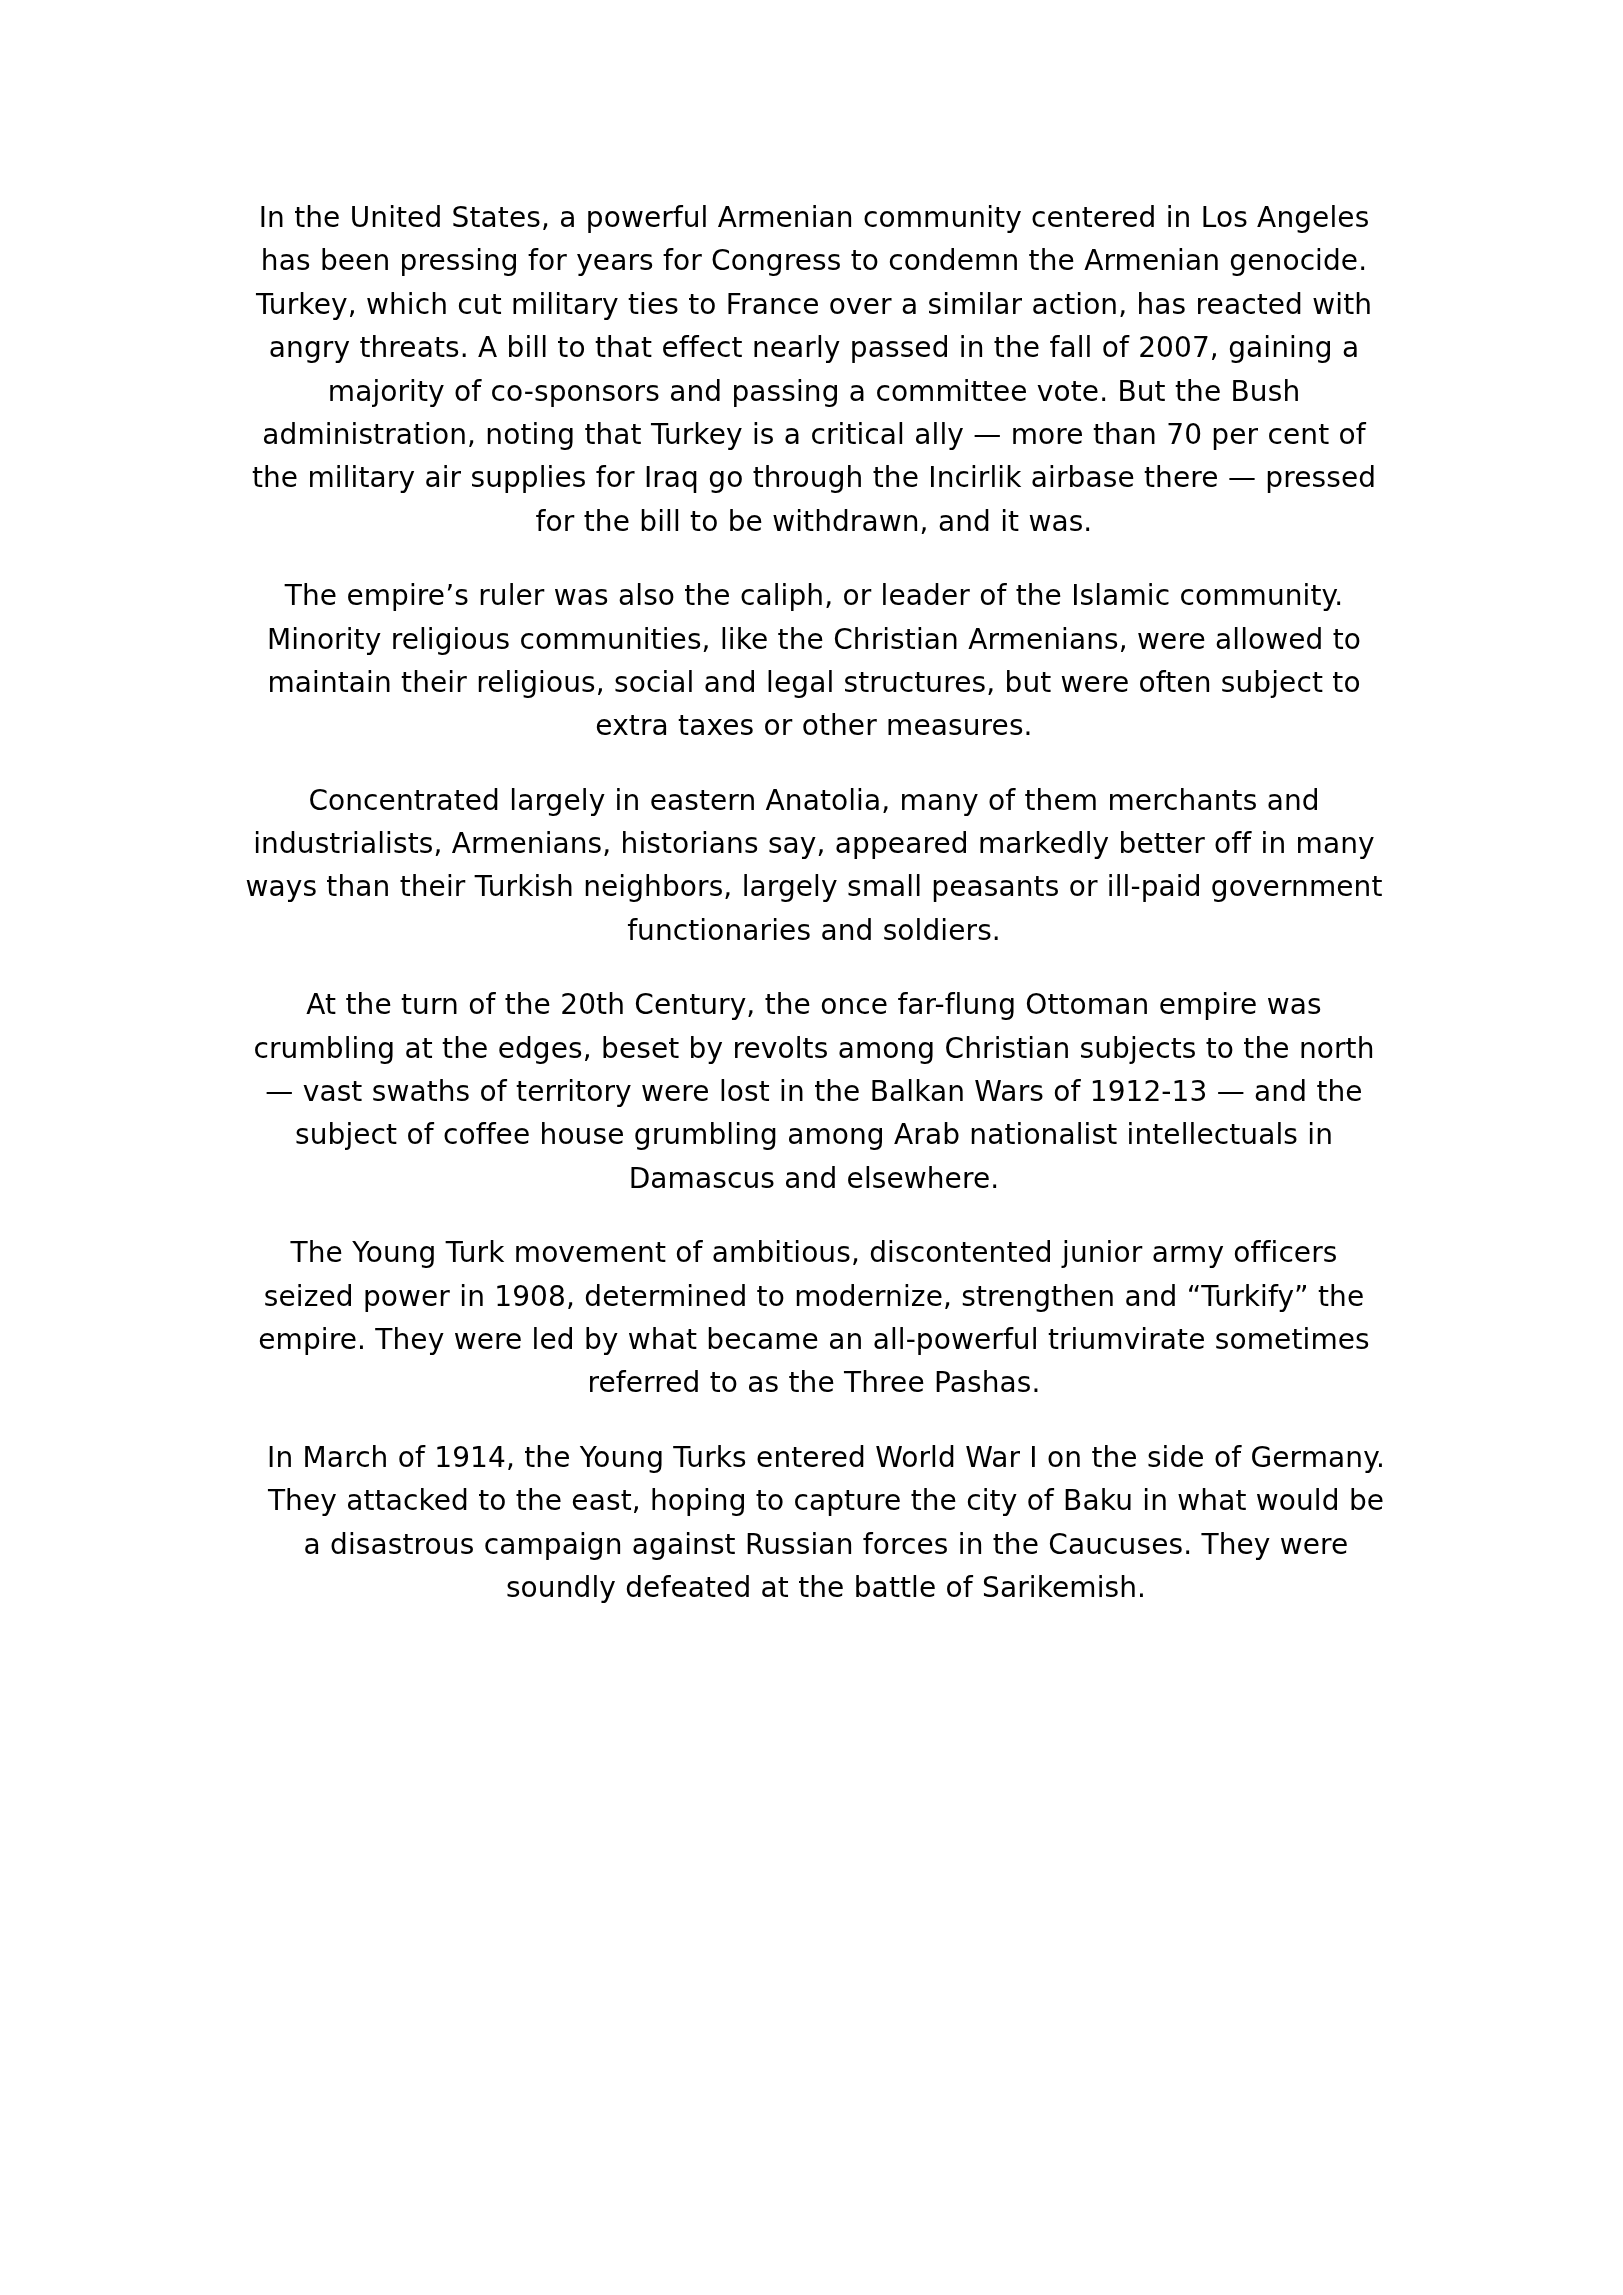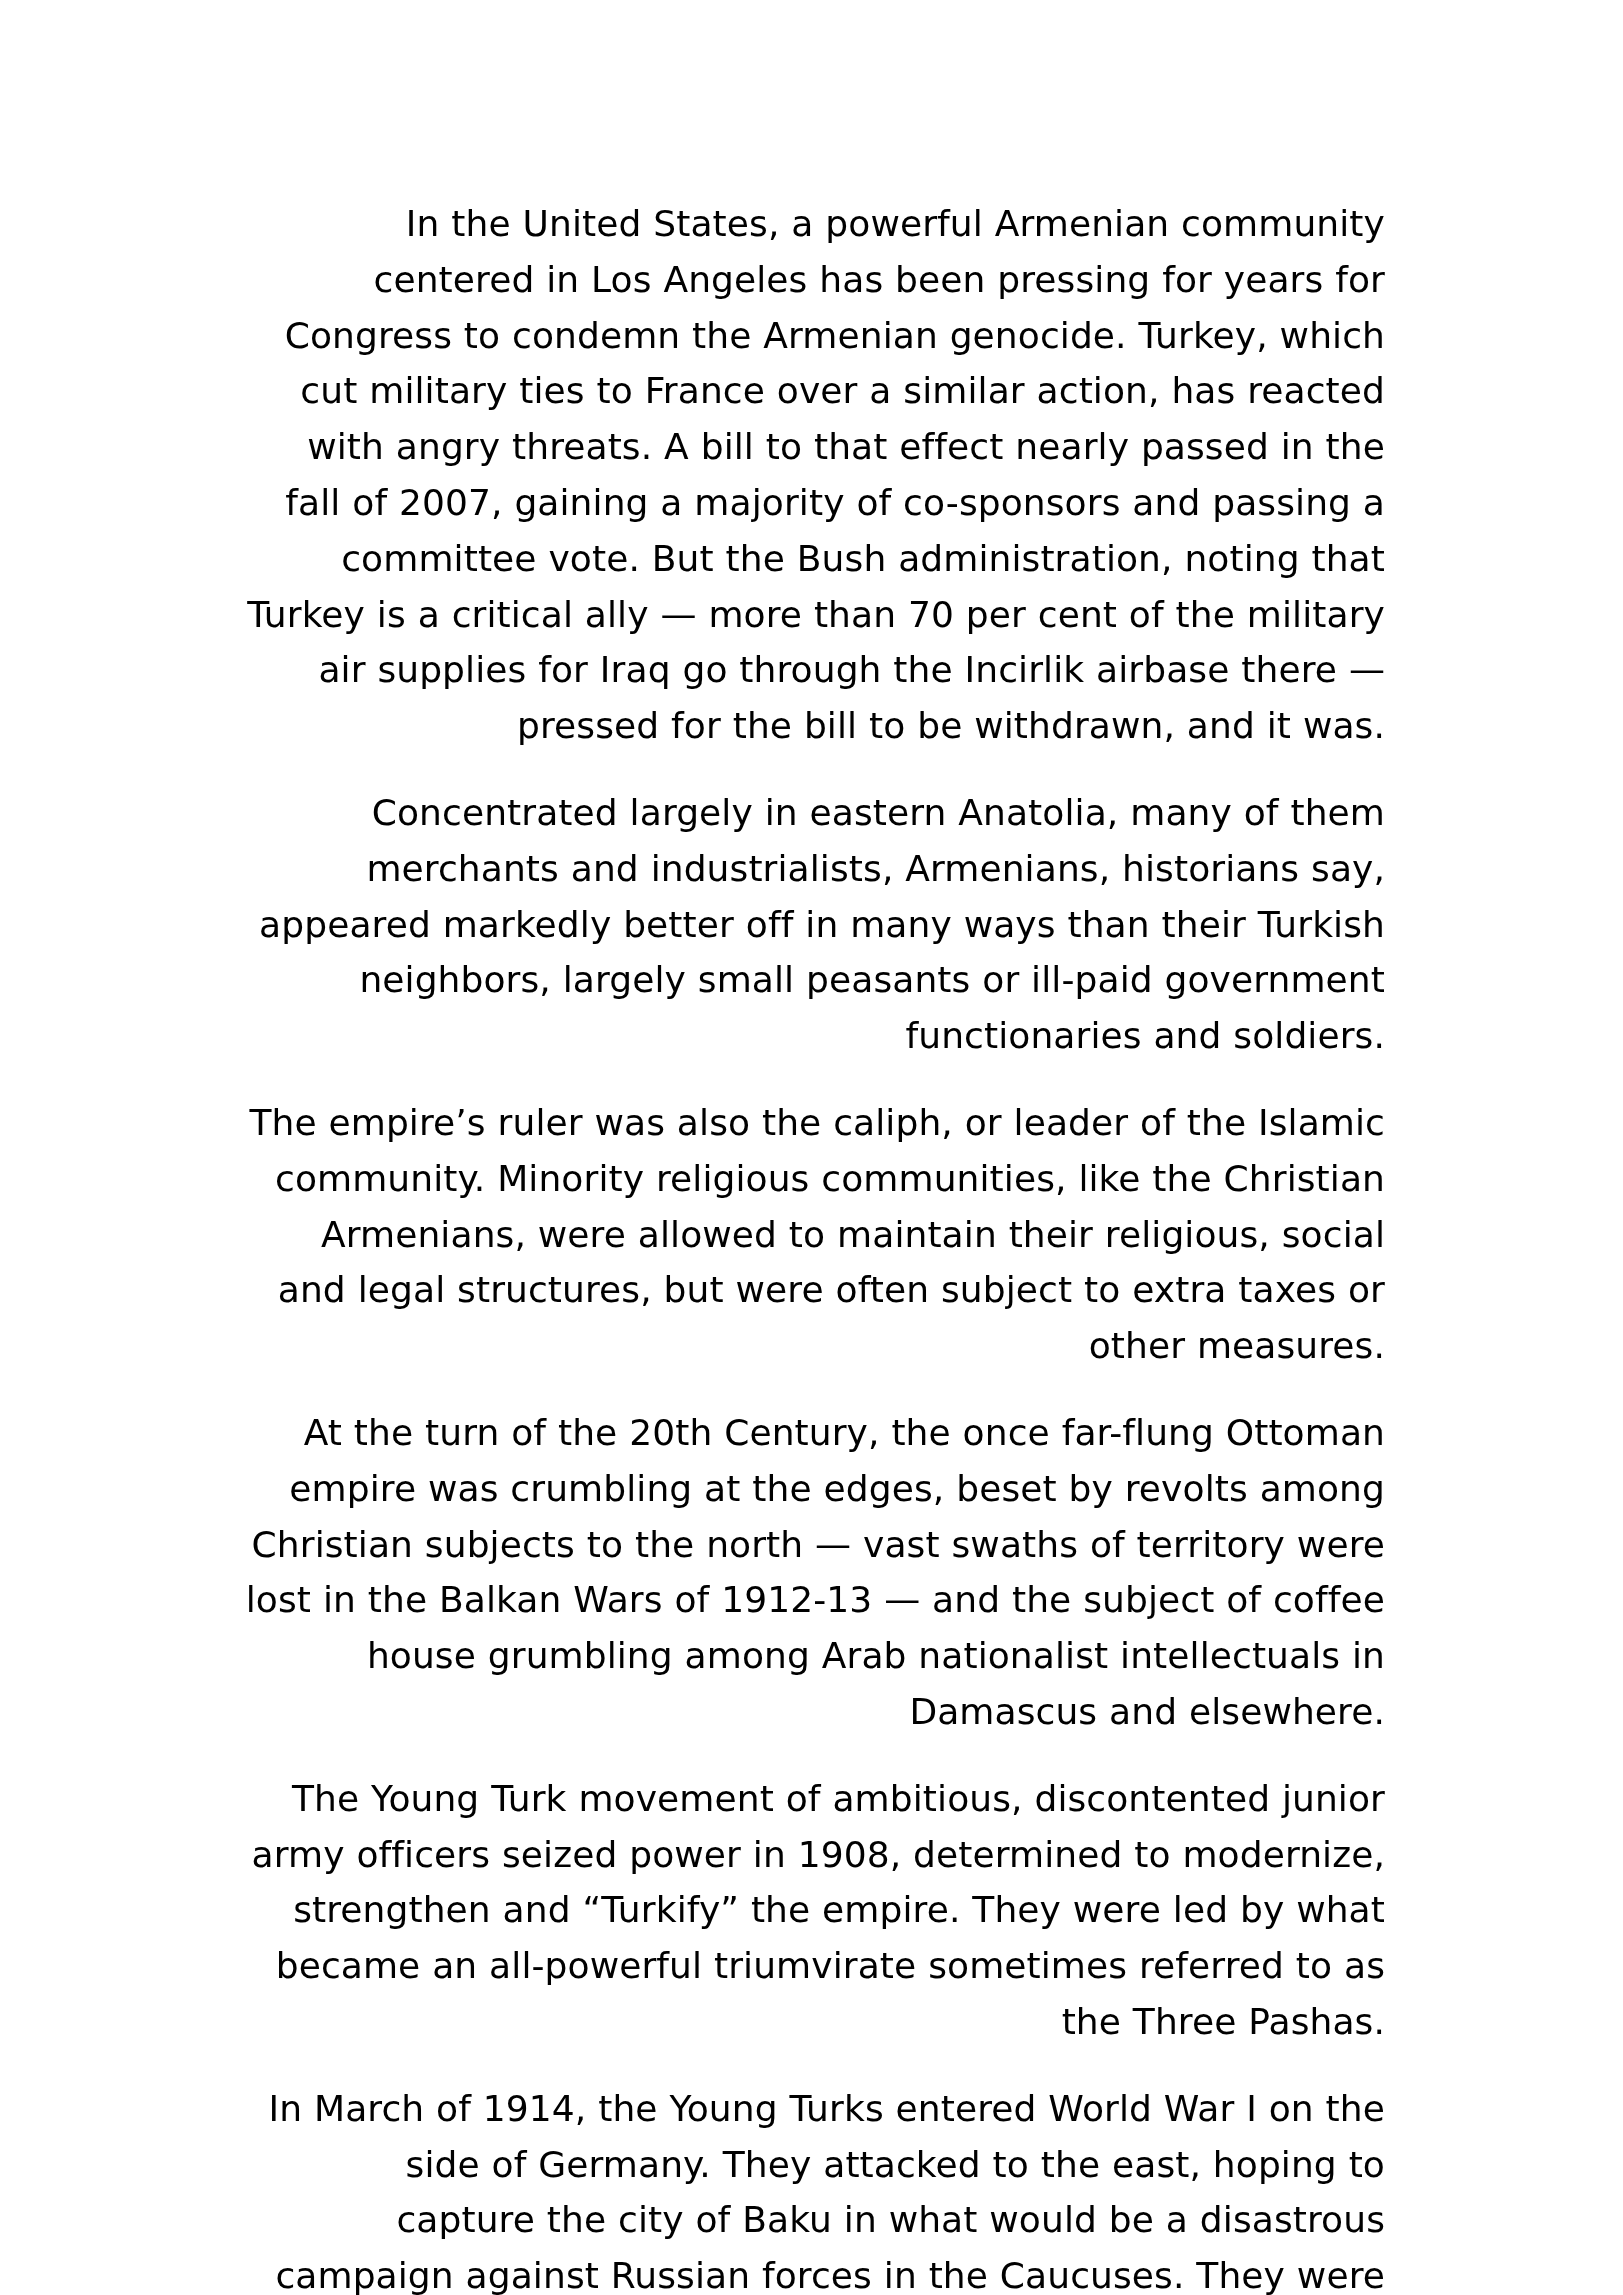--- a/index.html
+++ b/index.html
@@ -20,37 +20,37 @@
     overflow: hidden;
   }
   .content {
     position: absolute;
     left: 243px;
     top: 196px;
     width: 1142px;
   }
   p.para {
     margin: 0 0 31px 0;
-    font-size: 36px;
+    font-size: 28px;
     line-height: 1.55;
-    text-align: right;
+    text-align: center;
     letter-spacing: 0.1px;
     word-spacing: 0.3px;
   }
   p.para:last-child {
     margin-bottom: 0;
     margin-left: 24px;
   }
 </style>
 </head>
 <body>
 
 <div class="page">
   <div class="content">
     <p class="para">In the United States, a powerful Armenian community centered in Los Angeles has been pressing for years for Congress to condemn the Armenian genocide. Turkey, which cut military ties to France over a similar action, has reacted with angry threats. A bill to that effect nearly passed in the fall of 2007, gaining a majority of co-sponsors and passing a committee vote. But the Bush administration, noting that Turkey is a critical ally — more than 70 per cent of the military air supplies for Iraq go through the Incirlik airbase there — pressed for the bill to be withdrawn, and it was.</p>
+    <p class="para">The empire’s ruler was also the caliph, or leader of the Islamic community. Minority religious communities, like the Christian Armenians, were allowed to maintain their religious, social and legal structures, but were often subject to extra taxes or other measures.</p>
     <p class="para">Concentrated largely in eastern Anatolia, many of them merchants and industrialists, Armenians, historians say, appeared markedly better off in many ways than their Turkish neighbors, largely small peasants or ill-paid government functionaries and soldiers.</p>
-    <p class="para">The empire’s ruler was also the caliph, or leader of the Islamic community. Minority religious communities, like the Christian Armenians, were allowed to maintain their religious, social and legal structures, but were often subject to extra taxes or other measures.</p>
     <p class="para">At the turn of the 20th Century, the once far-flung Ottoman empire was crumbling at the edges, beset by revolts among Christian subjects to the north — vast swaths of territory were lost in the Balkan Wars of 1912-13 — and the subject of coffee house grumbling among Arab nationalist intellectuals in Damascus and elsewhere.</p>
     <p class="para">The Young Turk movement of ambitious, discontented junior army officers seized power in 1908, determined to modernize, strengthen and “Turkify” the empire. They were led by what became an all-powerful triumvirate sometimes referred to as the Three Pashas.</p>
     <p class="para">In March of 1914, the Young Turks entered World War I on the side of Germany. They attacked to the east, hoping to capture the city of Baku in what would be a disastrous campaign against Russian forces in the Caucuses. They were soundly defeated at the battle of Sarikemish.</p>
   </div>
 </div>
 
 
 </body></html>

